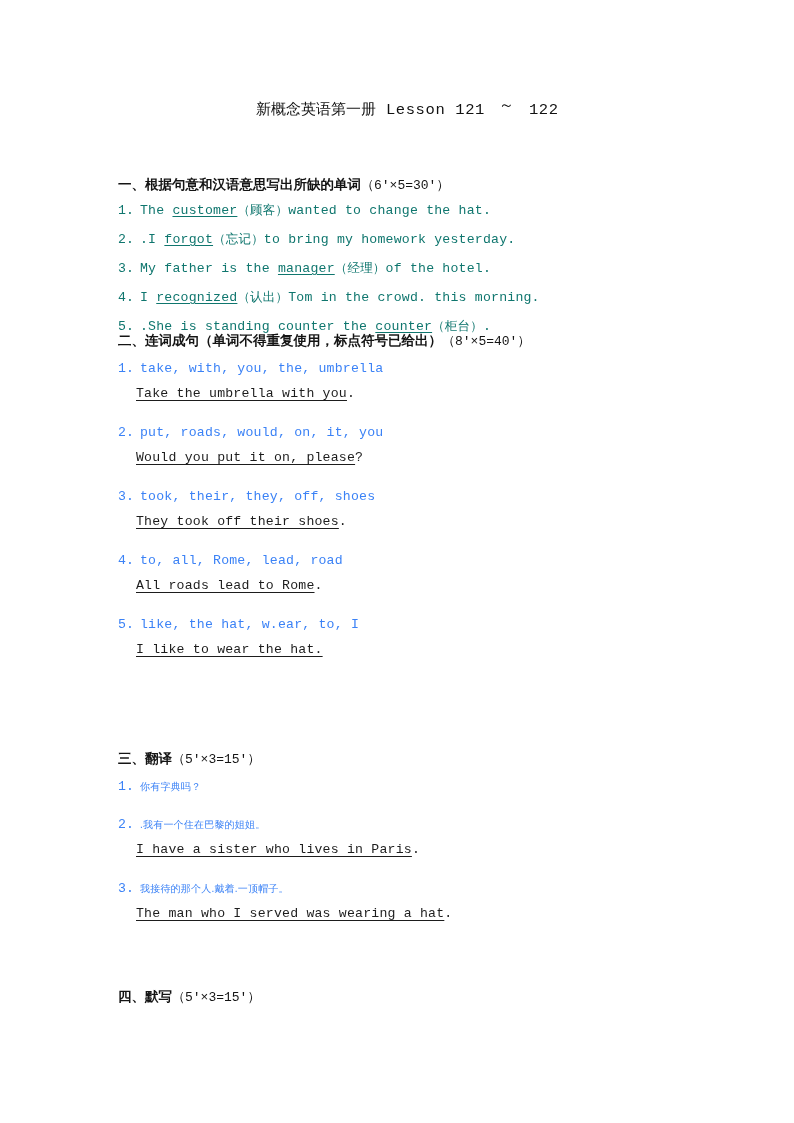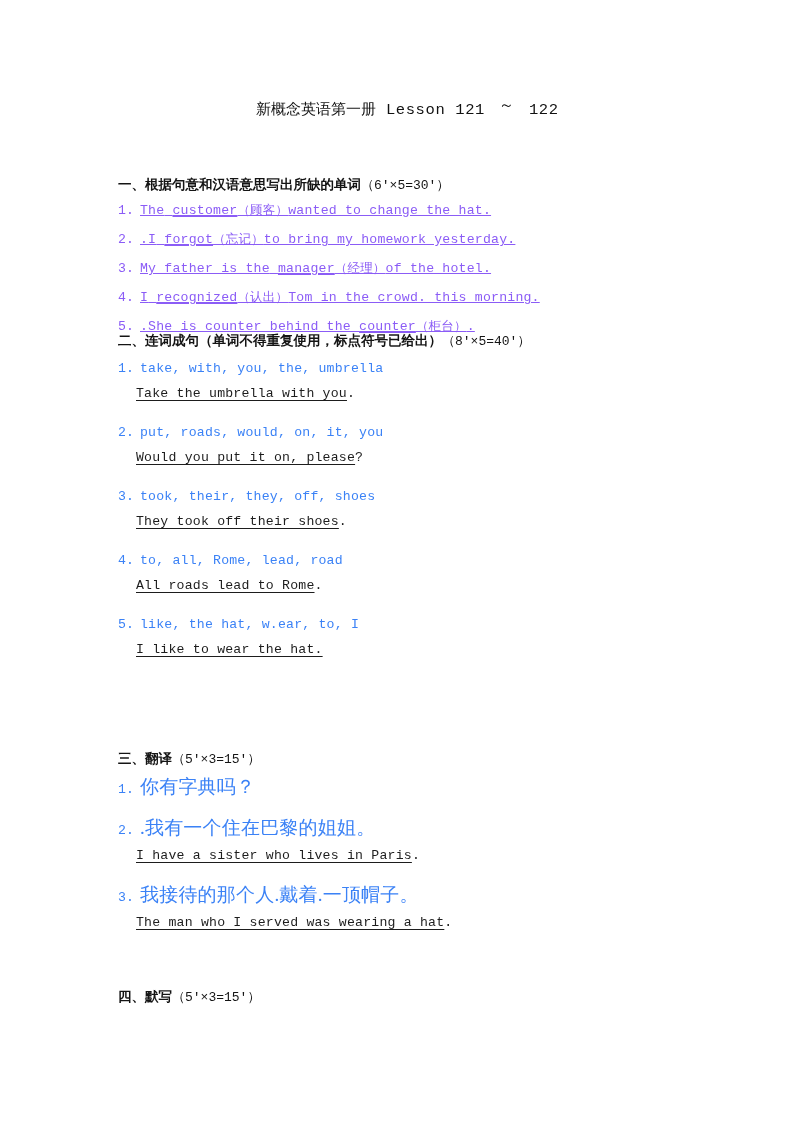--- a/index.html
+++ b/index.html
@@ -62,25 +62,24 @@
   .section-heading .pts {
     font-family: "Liberation Mono", "DejaVu Sans Mono", monospace;
     font-weight: normal;
     font-size: 13px;
     letter-spacing: 0px;
   }
 
   .q-line {
     font-family: "Liberation Mono", "DejaVu Sans Mono", monospace;
     font-size: 13.2px;
-    color: #8b5cf6;
+    color: #0f766e;
     line-height: 28px;
     white-space: nowrap;
     letter-spacing: 0.2px;
-    text-decoration: underline;
   }
   .q-line .cjk {
     font-family: "DejaVu Sans", sans-serif;
     font-size: 12.5px;
   }
   .ul {
     text-decoration: underline;
     text-underline-offset: 2px;
   }
   .num {
@@ -107,22 +106,22 @@
     white-space: nowrap;
     letter-spacing: 0.2px;
     padding-left: 18px;
   }
   .answer-line .ans {
     text-decoration: underline;
     text-underline-offset: 3px;
     text-align: center;
   }
   .prompt-line .cjk {
-    font-family: Liberation Serif, serif;
-    font-size: 19px;
+    font-family: Liberation Sans, sans-serif;
+    font-size: 10px;
   }
 </style>
 </head>
 <body>
 
 <div class="page">
 
   <div class="doc-title">
     <span class="cjk">新概念英语第一册</span>
     <span>Lesson</span>
@@ -150,21 +149,21 @@
       <span class="num">3.</span><span>My father is the</span>
       <span class="ul">manager</span><span class="cjk">（经理）</span><span>of the hotel.</span>
     </div>
 
     <div class="q-line">
       <span class="num">4.</span><span>I</span>
       <span class="ul">recognized</span><span class="cjk">（认出）</span><span>Tom in the crowd. this morning.</span>
     </div>
 
     <div class="q-line">
-      <span class="num">5.</span><span>.She is counter behind the</span>
+      <span class="num">5.</span><span>.She is standing counter the</span>
       <span class="ul">counter</span><span class="cjk">（柜台）</span><span>.</span>
     </div>
   </div>
 
   <div class="section" style="top:332px;">
     <div class="section-heading" style="margin-bottom:6px;">
       <span>二、连词成句（单词不得重复使用，标点符号已给出）</span><span class="pts">（8'×5=40'）</span>
     </div>
 
     <div class="combo-item">

